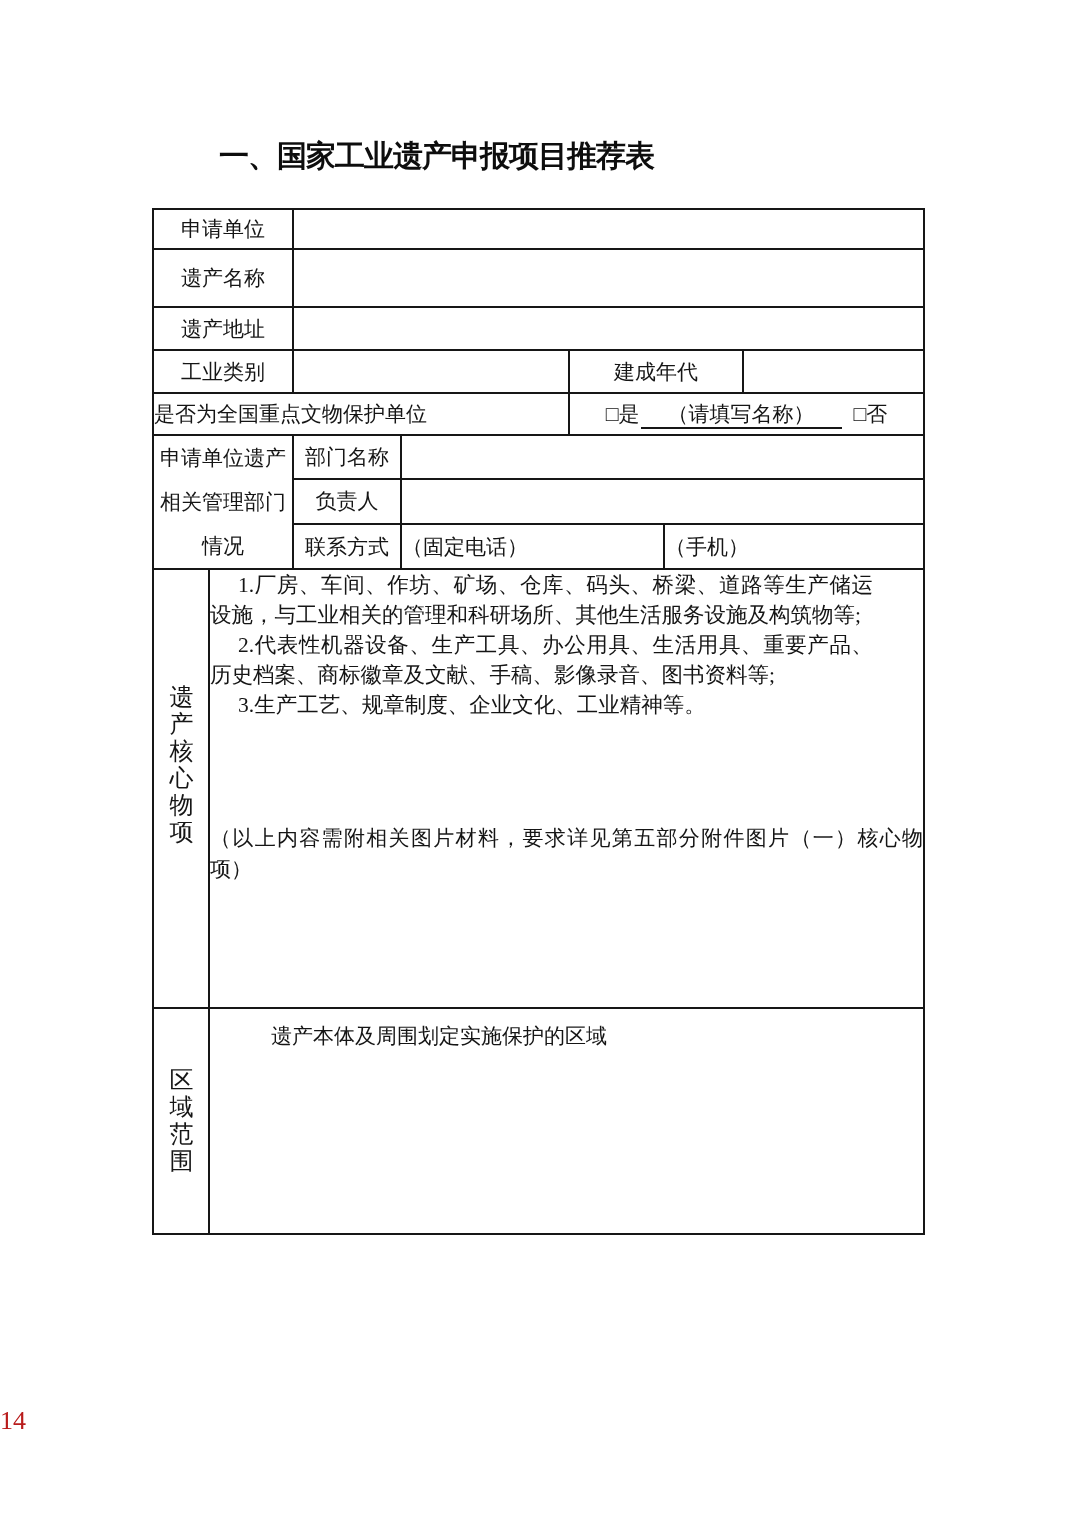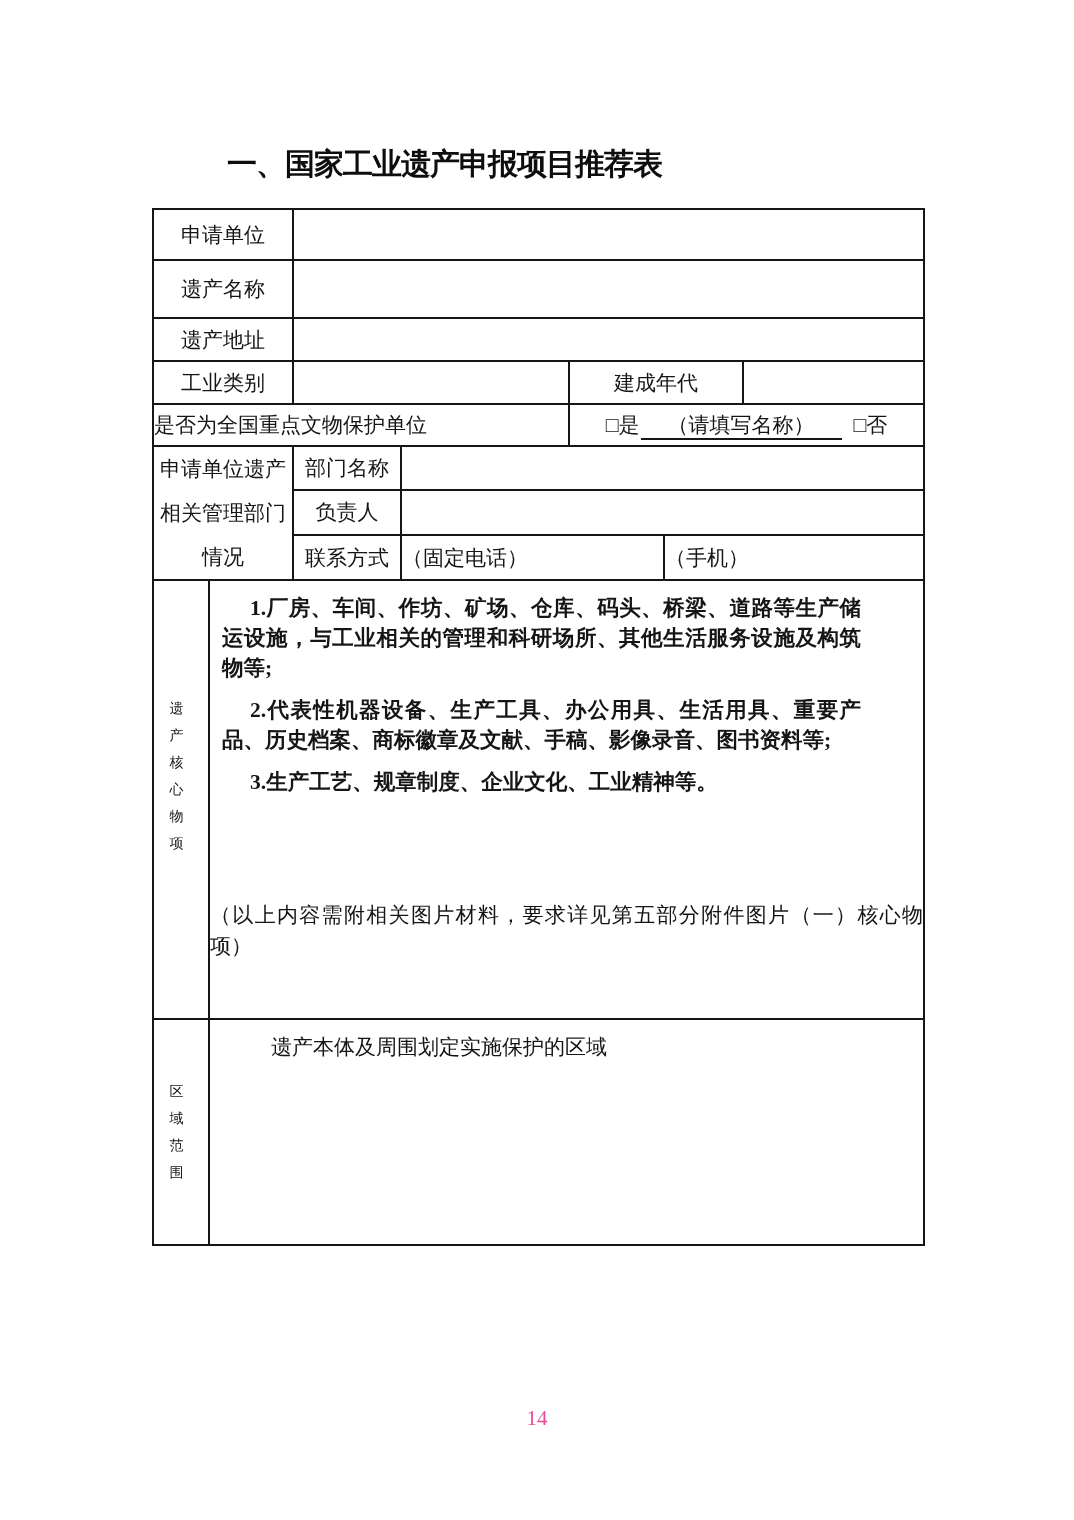--- a/index.html
+++ b/index.html
@@ -2,61 +2,60 @@
 <html><head>
 <meta charset="utf-8">
 <style>
   html,body { margin:0; padding:0; background:#ffffff; }
   .page {
     position:relative; width:1074px; height:1520px; background:#ffffff;
     font-family:"Liberation Serif","DejaVu Serif",serif; color:#151515;
     overflow:hidden;
   }
   .doc-title {
-    position:absolute; left:219px; top:136px; margin:8px;
+    position:absolute; left:219px; top:136px; margin:0;
     font-family:"Liberation Sans","DejaVu Sans",sans-serif;
     font-weight:bold; font-size:30px; letter-spacing:-1px; color:#0d0d0d;
     white-space:nowrap;
   }
   table.form-table {
     position:absolute; left:152px; top:208px; width:771px;
     border-collapse:collapse; table-layout:fixed;
   }
   table.form-table td {
     border:2px solid #161616; font-size:21px; color:#151515;
     padding:0; overflow:hidden; background:#ffffff;
   }
   td.label { text-align:center; vertical-align:middle; }
   td.label-left { text-align:left; vertical-align:middle; padding-left:9px; }
   td.value { vertical-align:middle; }
   td.value-pad { vertical-align:middle; padding-left:12px; }
   td.merge-label { text-align:center; vertical-align:middle; line-height:44px; padding:0 13px; }
   td.vcell { text-align:center; vertical-align:middle; }
-  .vlabel { display:inline-block; width:23px; font-size:14px; line-height:27px; text-align:left; }
+  .vlabel { display:inline-block; width:23px; font-size:24px; line-height:27px; text-align:left; }
   .vlabel-core { margin-bottom:48px; }
   td.cb-cell { text-align:center; vertical-align:middle; white-space:nowrap; }
   .fill-blank {
     display:inline-block; border-bottom:2px solid #161616;
     padding:0 27px 1px 27px; margin-left:1px; margin-right:12px; line-height:24px;
   }
   td.core-cell { vertical-align:top; padding:77px 3px 0 3px; }
   .core-list { padding-right:50px; }
   .core-list p {
-    margin:12px; font-size:21.5px; line-height:30px; text-indent:28px;
+    margin:0; font-size:21.5px; line-height:30px; text-indent:28px;
     text-align:justify;
-    font-weight:bold;
   }
   .core-note {
     margin:103px 0 16px 0; font-size:21px; line-height:31px; text-align:justify;
   }
   td.region-cell { vertical-align:top; padding:55px 6px 0 3px; }
   .region-text { margin:12px; font-size:21px; line-height:30px; text-indent:49px; }
   .page-number {
     position:absolute; left:0; top:1406px; width:100%;
-    text-align:center; font-size:21px; color:#ec4899;
+    text-align:left; font-size:26px; color:#b91c1c;
   }
 </style>
 </head>
 <body>
 
 <div class="page">
 
   <h1 class="doc-title">一、国家工业遗产申报项目推荐表</h1>
 
   <table class="form-table">
@@ -64,21 +63,21 @@
       <col style="width:56px">
         <col style="width:84px">
         <col style="width:108px">
       <col style="width:168px">
         <col style="width:95px">
         <col style="width:79px">
       <col style="width:181px">
     </colgroup>
 
     <tbody>
-        <tr style="height:51px;">
+        <tr style="height:40px;">
       <td class="label" colspan="2">申请单位</td>
       <td class="value" colspan="5"></td>
     </tr>
 
     <tr style="height:58px;">
       <td class="label" colspan="2">遗产名称</td>
       <td class="value" colspan="5"></td>
     </tr>
 
     <tr style="height:43px;">

